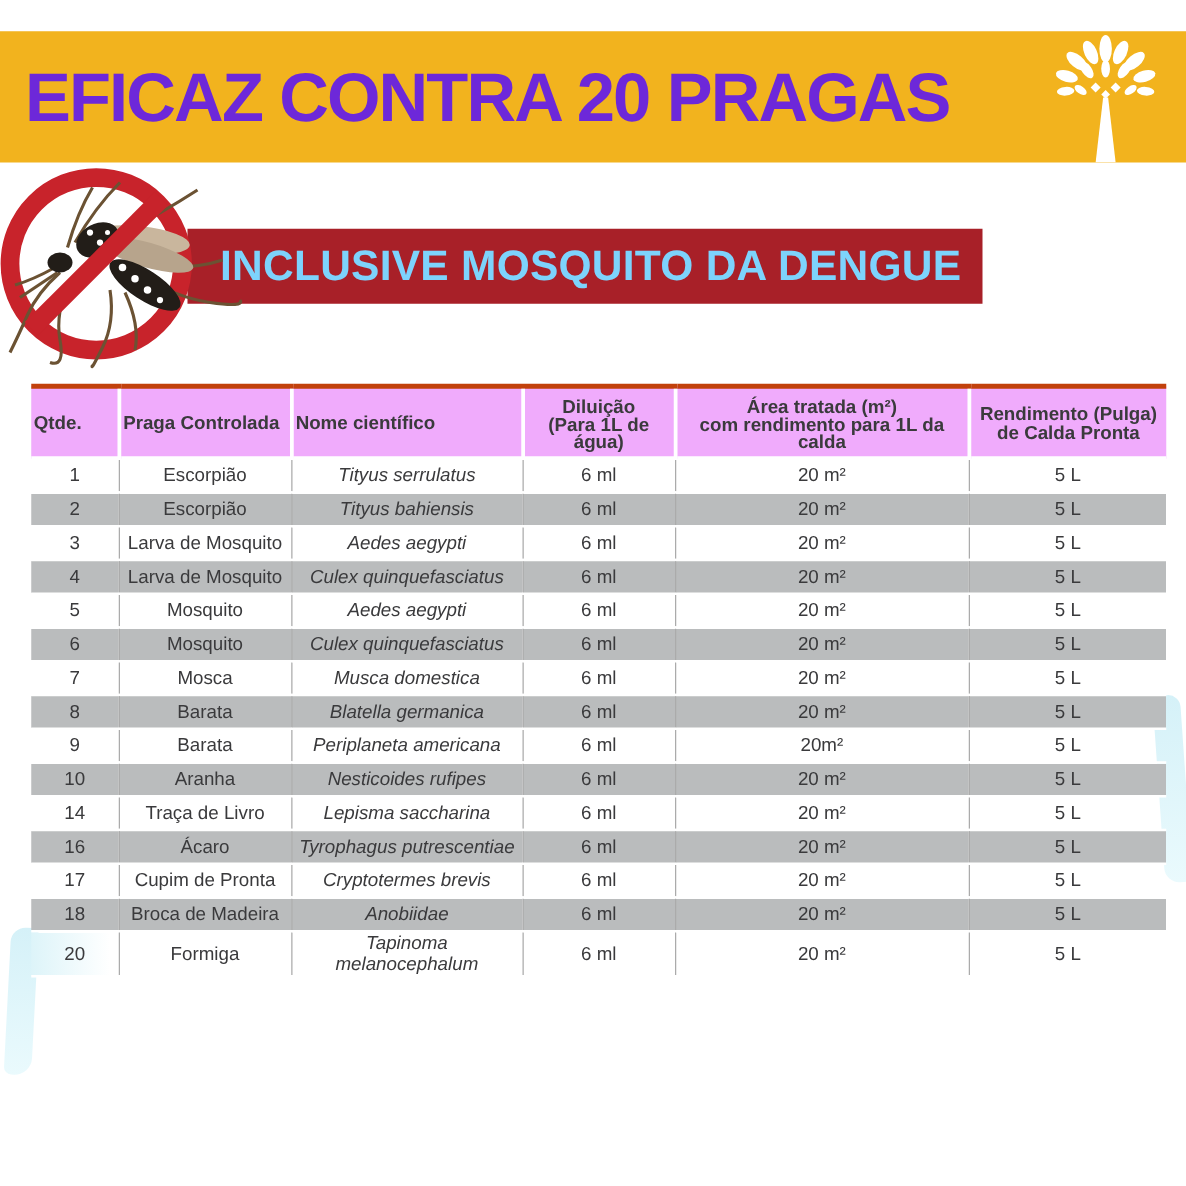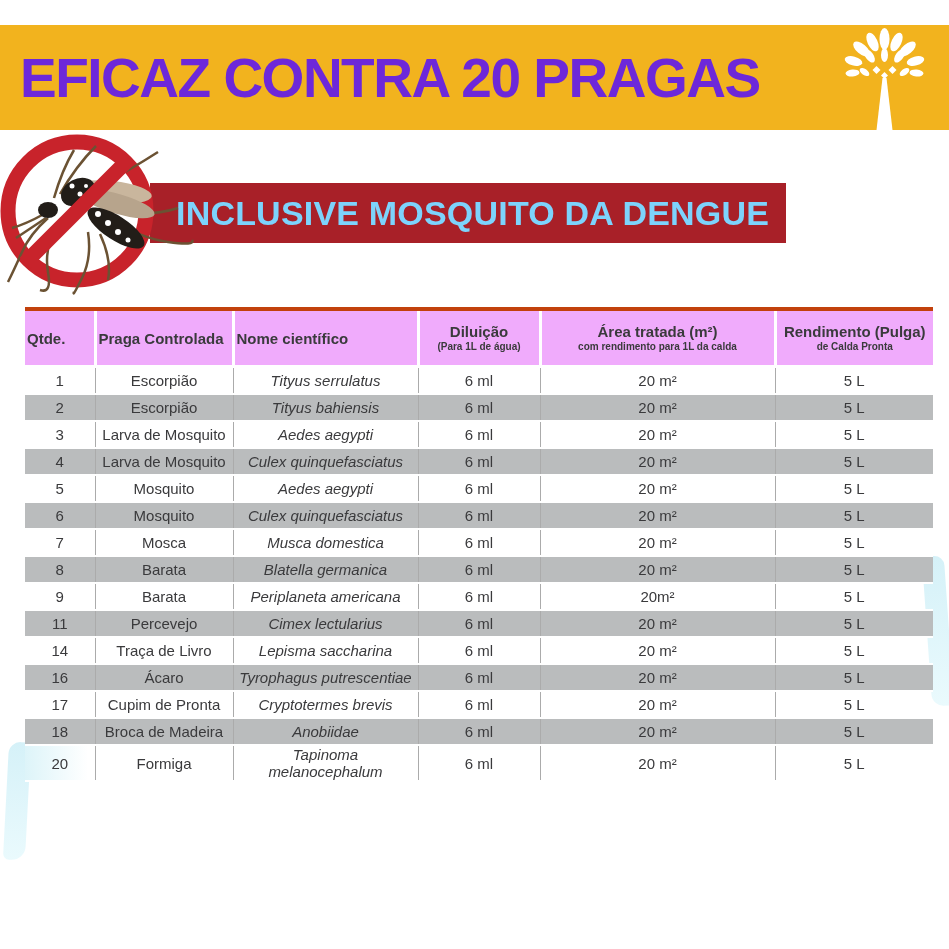--- a/index.html
+++ b/index.html
@@ -25,21 +25,21 @@
   .blob{position:absolute;background:linear-gradient(180deg,#D5F1F8,#EAFAFD);z-index:0;}
   .blob-left{left:6px;top:742px;width:22px;height:118px;border-radius:12px 4px 14px 6px;transform:rotate(3deg);}
   .blob-right{left:927px;top:556px;width:22px;height:150px;border-radius:6px 10px 4px 12px;transform:rotate(-4deg);}
 
   
   table.pests{position:absolute;left:25px;top:307px;width:908px;border-collapse:collapse;table-layout:fixed;z-index:1;}
   table.pests th{background:#f0abfc;border-top:4px solid #c2410c;border-bottom:3px solid #ffffff;
     border-right:3px solid #ffffff;color:#3A3A3C;height:50px;vertical-align:middle;padding:2px 2px;}
   table.pests th:last-child{border-right:none;}
   .col-main{font-size:15px;font-weight:700;line-height:17px;}
-  .col-sub{font-size:10px;font-weight:700;line-height:13px;}
+  .col-sub{font-size:15px;font-weight:700;line-height:13px;}
   th.al{text-align:left;}
   th.qtde{padding-left:10px;}
   th.praga,th.nome{padding-left:6px;}
   table.pests td{height:25px;font-size:15px;color:#3A3A3C;border-bottom:2px solid #ffffff;
     border-right:1px solid #ABABAB;padding:0 2px;text-align:center;background-clip:padding-box;}
   table.pests td:last-child{border-right:none;}
   table.pests tbody tr:nth-child(even) td{background-color:#BABCBD;}
   table.pests tbody tr:nth-child(15) td:first-child,
   table.pests tbody tr:nth-child(17) td:first-child{background-image:linear-gradient(90deg,#DDF4F9,#ffffff 90%);}
   td.qtde{text-align:left;padding-left:12px;}
@@ -215,23 +215,23 @@
         </tr>
         <tr>
           <td class="qtde">9</td>
           <td class="praga">Barata</td>
           <td class="nome">Periplaneta americana</td>
           <td class="diluicao">6 ml</td>
           <td class="area">20m²</td>
           <td class="rendimento">5 L</td>
         </tr>
         <tr>
-          <td class="qtde">11</td>
-          <td class="praga">Percevejo</td>
-          <td class="nome">Cimex lectularius</td>
+          <td class="qtde">10</td>
+          <td class="praga">Aranha</td>
+          <td class="nome">Nesticoides rufipes</td>
           <td class="diluicao">6 ml</td>
           <td class="area">20 m²</td>
           <td class="rendimento">5 L</td>
         </tr>
         <tr>
           <td class="qtde">14</td>
           <td class="praga">Traça de Livro</td>
           <td class="nome">Lepisma saccharina</td>
           <td class="diluicao">6 ml</td>
           <td class="area">20 m²</td>

